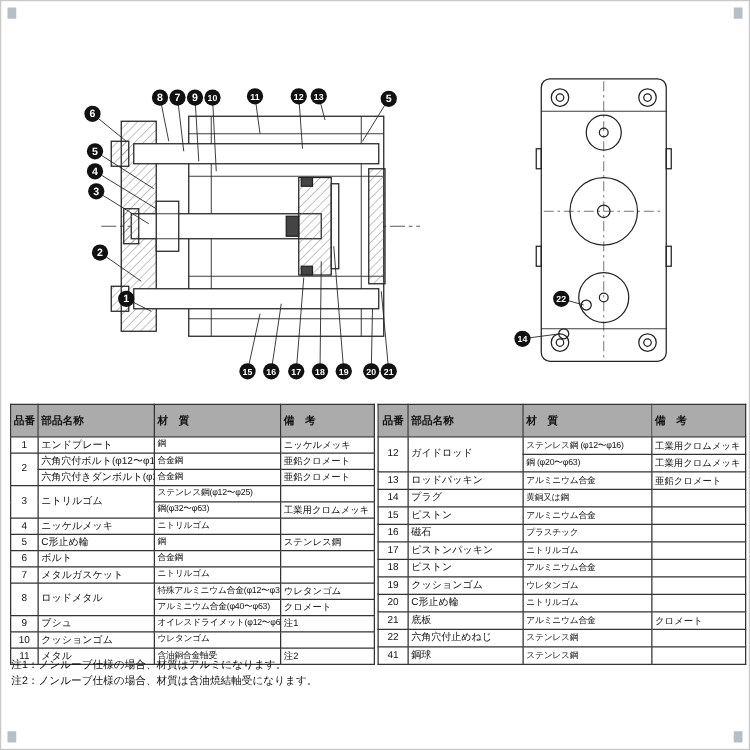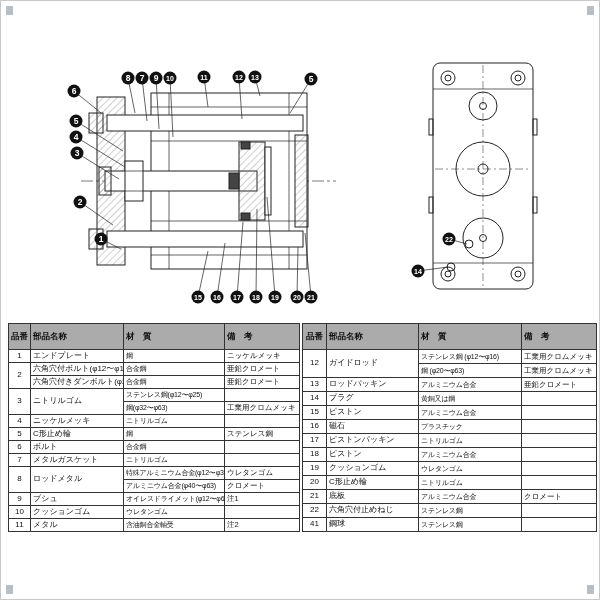--- a/index.html
+++ b/index.html
@@ -455,14 +455,18 @@
           <tr>
             <td class="no">41</td>
             <td class="name">鋼球</td>
             <td class="mat">ステンレス鋼</td>
             <td class="rem"></td>
           </tr>
         </tbody>
     </table>
   </div>
 
+  <div class="notes">
+    <div>注1：ノンルーブ仕様の場合、材質はアルミになります。</div>
+    <div>注2：ノンルーブ仕様の場合、材質は含油焼結軸受になります。</div>
+  </div>
 
 </div>
 
 </body></html>

